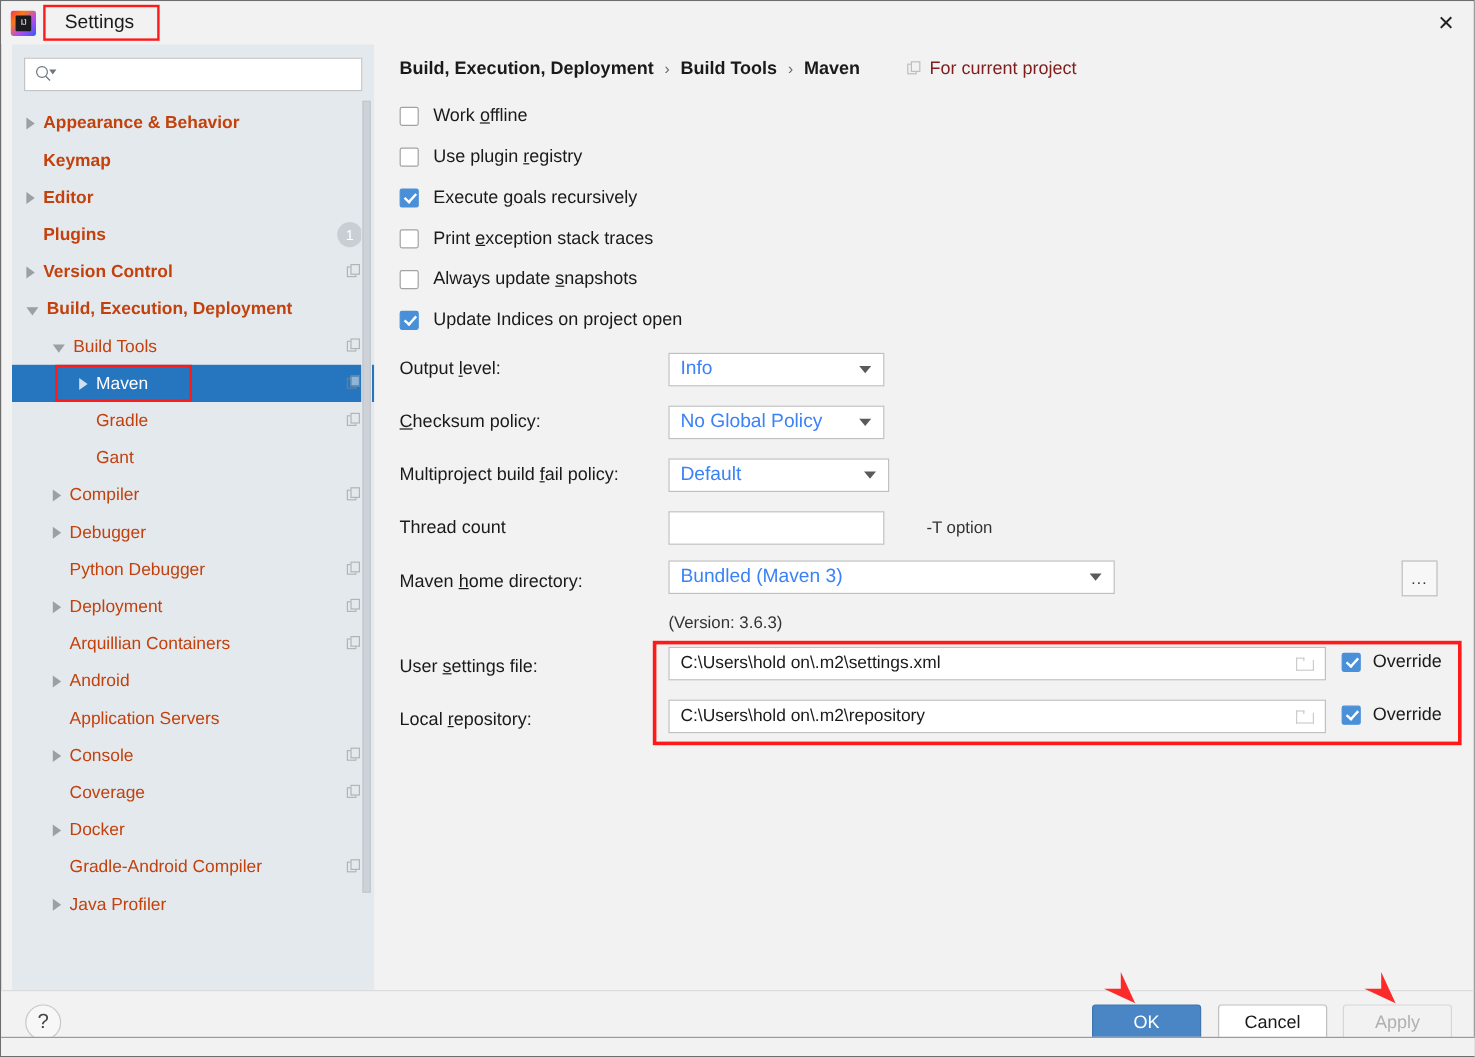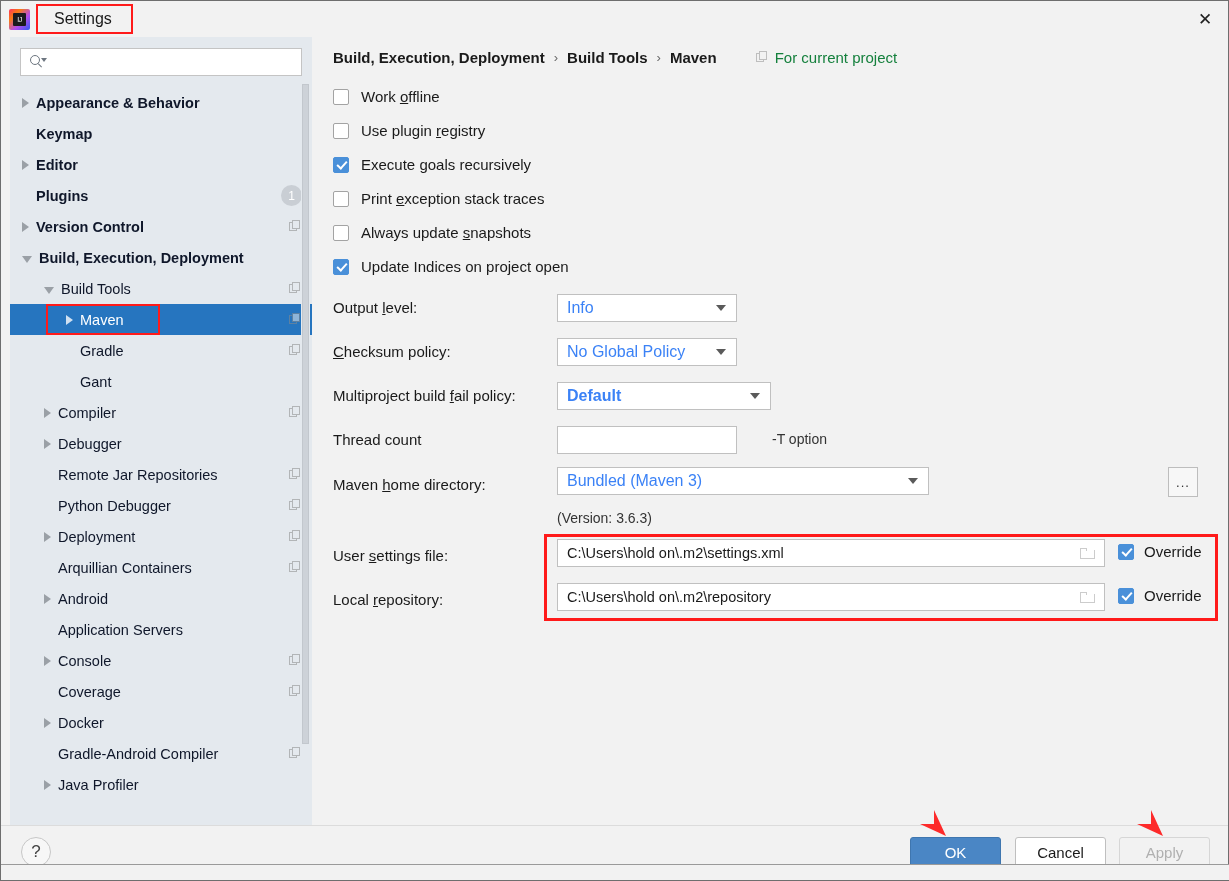--- a/index.html
+++ b/index.html
@@ -94,21 +94,21 @@
     width: 0; height: 0; flex: 0 0 auto;
     border-top: 5px solid transparent; border-bottom: 5px solid transparent;
     border-left: 7px solid #9aa0a6; margin-right: 7px;
   }
   .tri.open {
     border-left: 5px solid transparent; border-right: 5px solid transparent;
     border-top: 7px solid #9aa0a6; border-bottom: 0;
     margin-right: 7px; position: relative; top: 2px;
   }
   .tri.none { border: none; width: 7px; margin-right: 7px; }
-  .tree-label { font-size: 14.5px; color: #0f172a; white-space: nowrap; }
+  .tree-label { font-size: 14.5px; color: #c2410c; white-space: nowrap; }
   .tree-label.bold { font-weight: bold; }
   .copy-icon {
     margin-left: auto; width: 13px; height: 13px; position: relative; opacity: .55;
   }
   .copy-icon i {
     position: absolute; border: 1.3px solid #8b8b8b; background: transparent;
   }
   .copy-icon i.a { left: 0; top: 2px; width: 8px; height: 9px; }
   .copy-icon i.b { left: 3px; top: 0; width: 8px; height: 9px; background: #e4e9ee; }
   .badge {
@@ -135,21 +135,21 @@
     background: #f2f2f2;
   }
   #breadcrumb {
     position: absolute; left: 21px; top: 12px;
     display: flex; align-items: center; font-size: 15px;
   }
   #breadcrumb .crumb { font-weight: bold; color: #1a1a1a; }
   #breadcrumb .sep { color: #6a6a6a; margin: 0 9px; font-size: 13px; }
   #bc-scope {
     display: flex; align-items: center; margin-left: 39px;
-    color: #15803d; font-size: 15px;
+    color: #7f1d1d; font-size: 15px;
   }
   #bc-scope .copy-icon { margin: 0 6px 0 0; opacity: .5; }
   #bc-scope .copy-icon i.b { background: #f2f2f2; }
 
   
   .chk-row {
     position: absolute; left: 21px; display: flex; align-items: center;
   }
   .chk {
     width: 16px; height: 16px; border: 1.4px solid #a3a3a3; background: #fff;
@@ -336,28 +336,20 @@
           <span class="tri "></span>
           <span class="tree-label">Compiler</span>
           <span class="copy-icon">
             <i class="a"></i>
             <i class="b"></i>
           </span>
         </div>
         <div class="tree-row" style="padding-left: 34px;">
           <span class="tri "></span>
           <span class="tree-label">Debugger</span>
-        </div>
-        <div class="tree-row" style="padding-left: 34px;">
-          <span class="tri none"></span>
-          <span class="tree-label">Remote Jar Repositories</span>
-          <span class="copy-icon">
-            <i class="a"></i>
-            <i class="b"></i>
-          </span>
         </div>
         <div class="tree-row" style="padding-left: 34px;">
           <span class="tri none"></span>
           <span class="tree-label">Python Debugger</span>
           <span class="copy-icon">
             <i class="a"></i>
             <i class="b"></i>
           </span>
         </div>
         <div class="tree-row" style="padding-left: 34px;">
@@ -469,21 +461,21 @@
         <div class="combo" style="left: 245px; top: 257px; width: 180px;">
           <span>Info</span>
           <span class="arrow"></span>
         </div>
         <div class="field-label" style="left: 21px; top: 306px;"><span class="mn">C</span>hecksum policy:</div>
         <div class="combo" style="left: 245px; top: 301px; width: 180px;">
           <span>No Global Policy</span>
           <span class="arrow"></span>
         </div>
         <div class="field-label" style="left: 21px; top: 350px;">Multiproject build <span class="mn">f</span>ail policy:</div>
-        <div class="combo" style="left: 245px; top: 345px; width: 214px; font-weight: bold;">
+        <div class="combo" style="left: 245px; top: 345px; width: 184px;">
           <span>Default</span>
           <span class="arrow"></span>
         </div>
         <div class="field-label" style="left: 21px; top: 394px;">Thread count</div>
         <div class="textfield" style="left: 245px; top: 389px; width: 180px;">
           <span></span>
         </div>
         <div class="hint" style="left: 460px; top: 394px;">-T option</div>
         <div class="field-label" style="left: 21px; top: 439px;">Maven <span class="mn">h</span>ome directory:</div>
         <div class="combo" style="left: 245px; top: 430px; width: 372px;">

